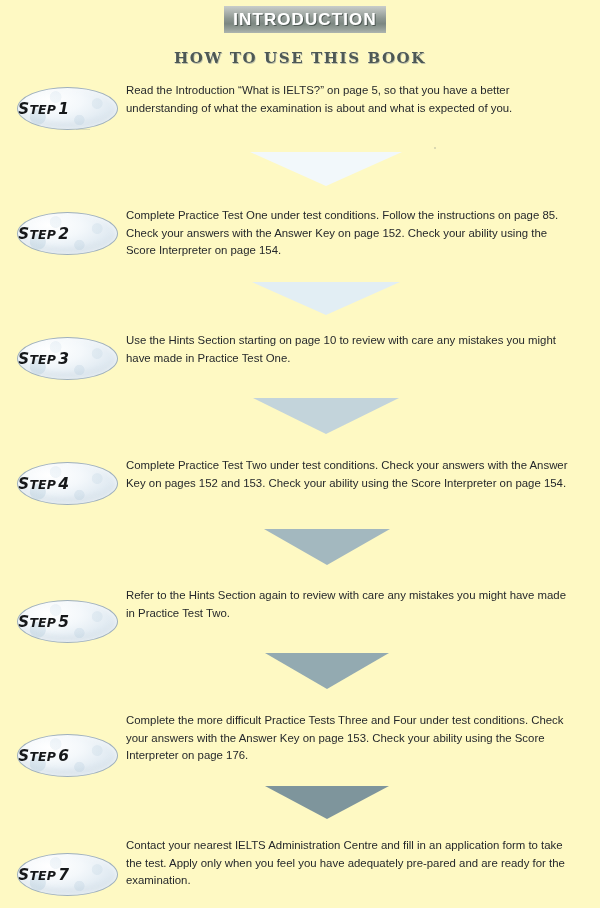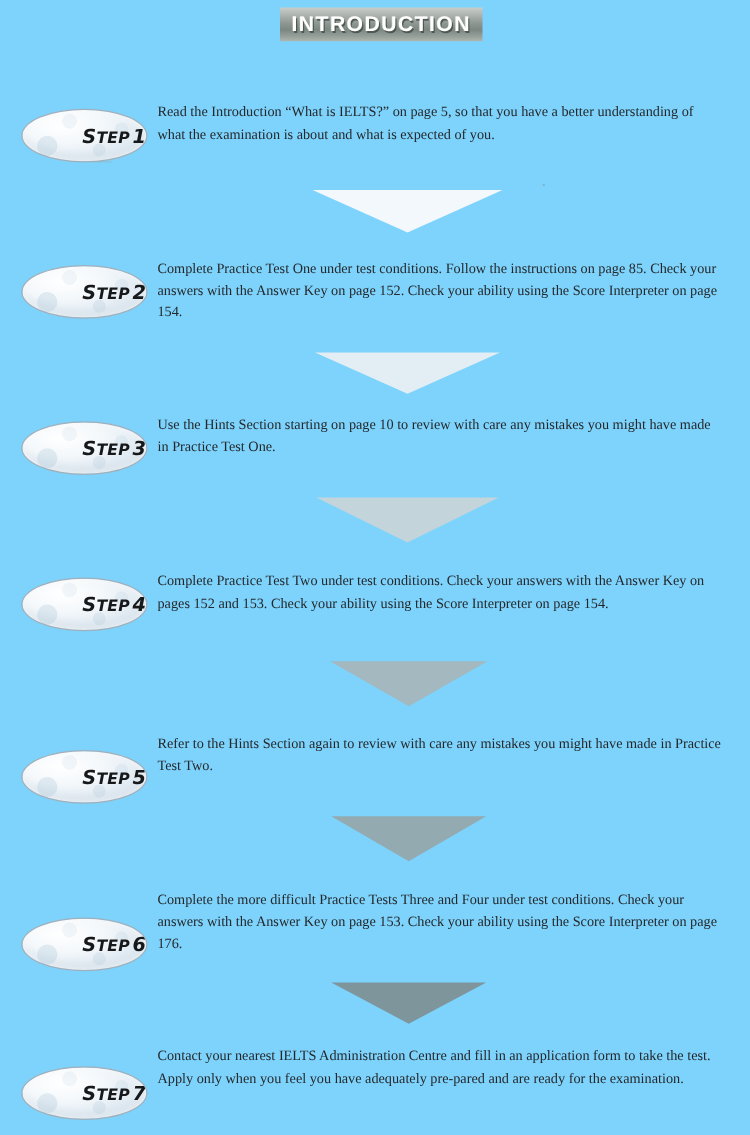--- a/index.html
+++ b/index.html
@@ -14,21 +14,21 @@
     overflow: hidden;
     font-family: "Liberation Serif", "DejaVu Serif", serif;
     background: #fefefe;
   }
 
   
   .page {
     position: relative;
     width: 600px;
     height: 908px;
-    background: #7dd3fc;
+    background: #fef9c3;
   }
 
   
   .title-band {
     position: absolute;
     left: 224px;
     top: 6px;
     width: 162px;
     height: 27px;
     background: linear-gradient(180deg,
@@ -85,21 +85,21 @@
     width: 99px;
     height: 41px;
     border-radius: 50% / 50%;
     background:
       radial-gradient(ellipse at 32% 30%, #ffffff 0%, #f4f8fb 34%, #e3ecf3 62%, #d5e3ee 100%);
     border: 1px solid #9fb0bd;
     box-shadow: inset 0 0 7px rgba(255,255,255,0.95),
                 inset 0 -3px 6px rgba(160,180,196,0.30);
     display: flex;
     align-items: center;
-    justify-content: flex-end;
+    justify-content: flex-start;
     overflow: hidden;
   }
   .badge::before {
     
     content: "";
     position: absolute;
     inset: 0;
     background:
       radial-gradient(circle at 20% 70%, rgba(168,196,214,0.30) 0 9%, transparent 10%),
       radial-gradient(circle at 62% 78%, rgba(176,200,218,0.26) 0 7%, transparent 8%),
@@ -124,21 +124,21 @@
   .badge-label .num {
     font-style: italic;
     font-size: 15.5px;
     margin-left: 2px;
   }
 
   .step-text {
     position: absolute;
     left: 126px;
     width: 452px;
-    font-family: Liberation Serif, serif;
+    font-family: Liberation Sans, sans-serif;
     font-size: 11.4px;
     line-height: 17.6px;
     color: #25282b;
     text-align: left;
   }
 
   
   .arrow {
     position: absolute;
     width: 0;
@@ -156,20 +156,23 @@
 </style>
 </head>
 <body>
 
 <div class="page">
 
   <div class="title-band">
     <span class="title-band-text">INTRODUCTION</span>
   </div>
 
+  <div class="subtitle">
+    <span class="subtitle-text">HOW TO USE THIS BOOK</span>
+  </div>
 
   <div class="smudge" style="left:434px; top:147px;"></div>
   <div class="smudge" style="left:76px; top:129px; width:14px; height:1px; border-radius:0; background:rgba(150,160,158,0.30);"></div>
 
   <div class="step-row" style="top:82px;">
     <div class="badge" style="top:5px;">
       <span class="badge-label">
         <span class="cap">S</span><span>TEP</span><span class="num">1</span>
       </span>
     </div>

